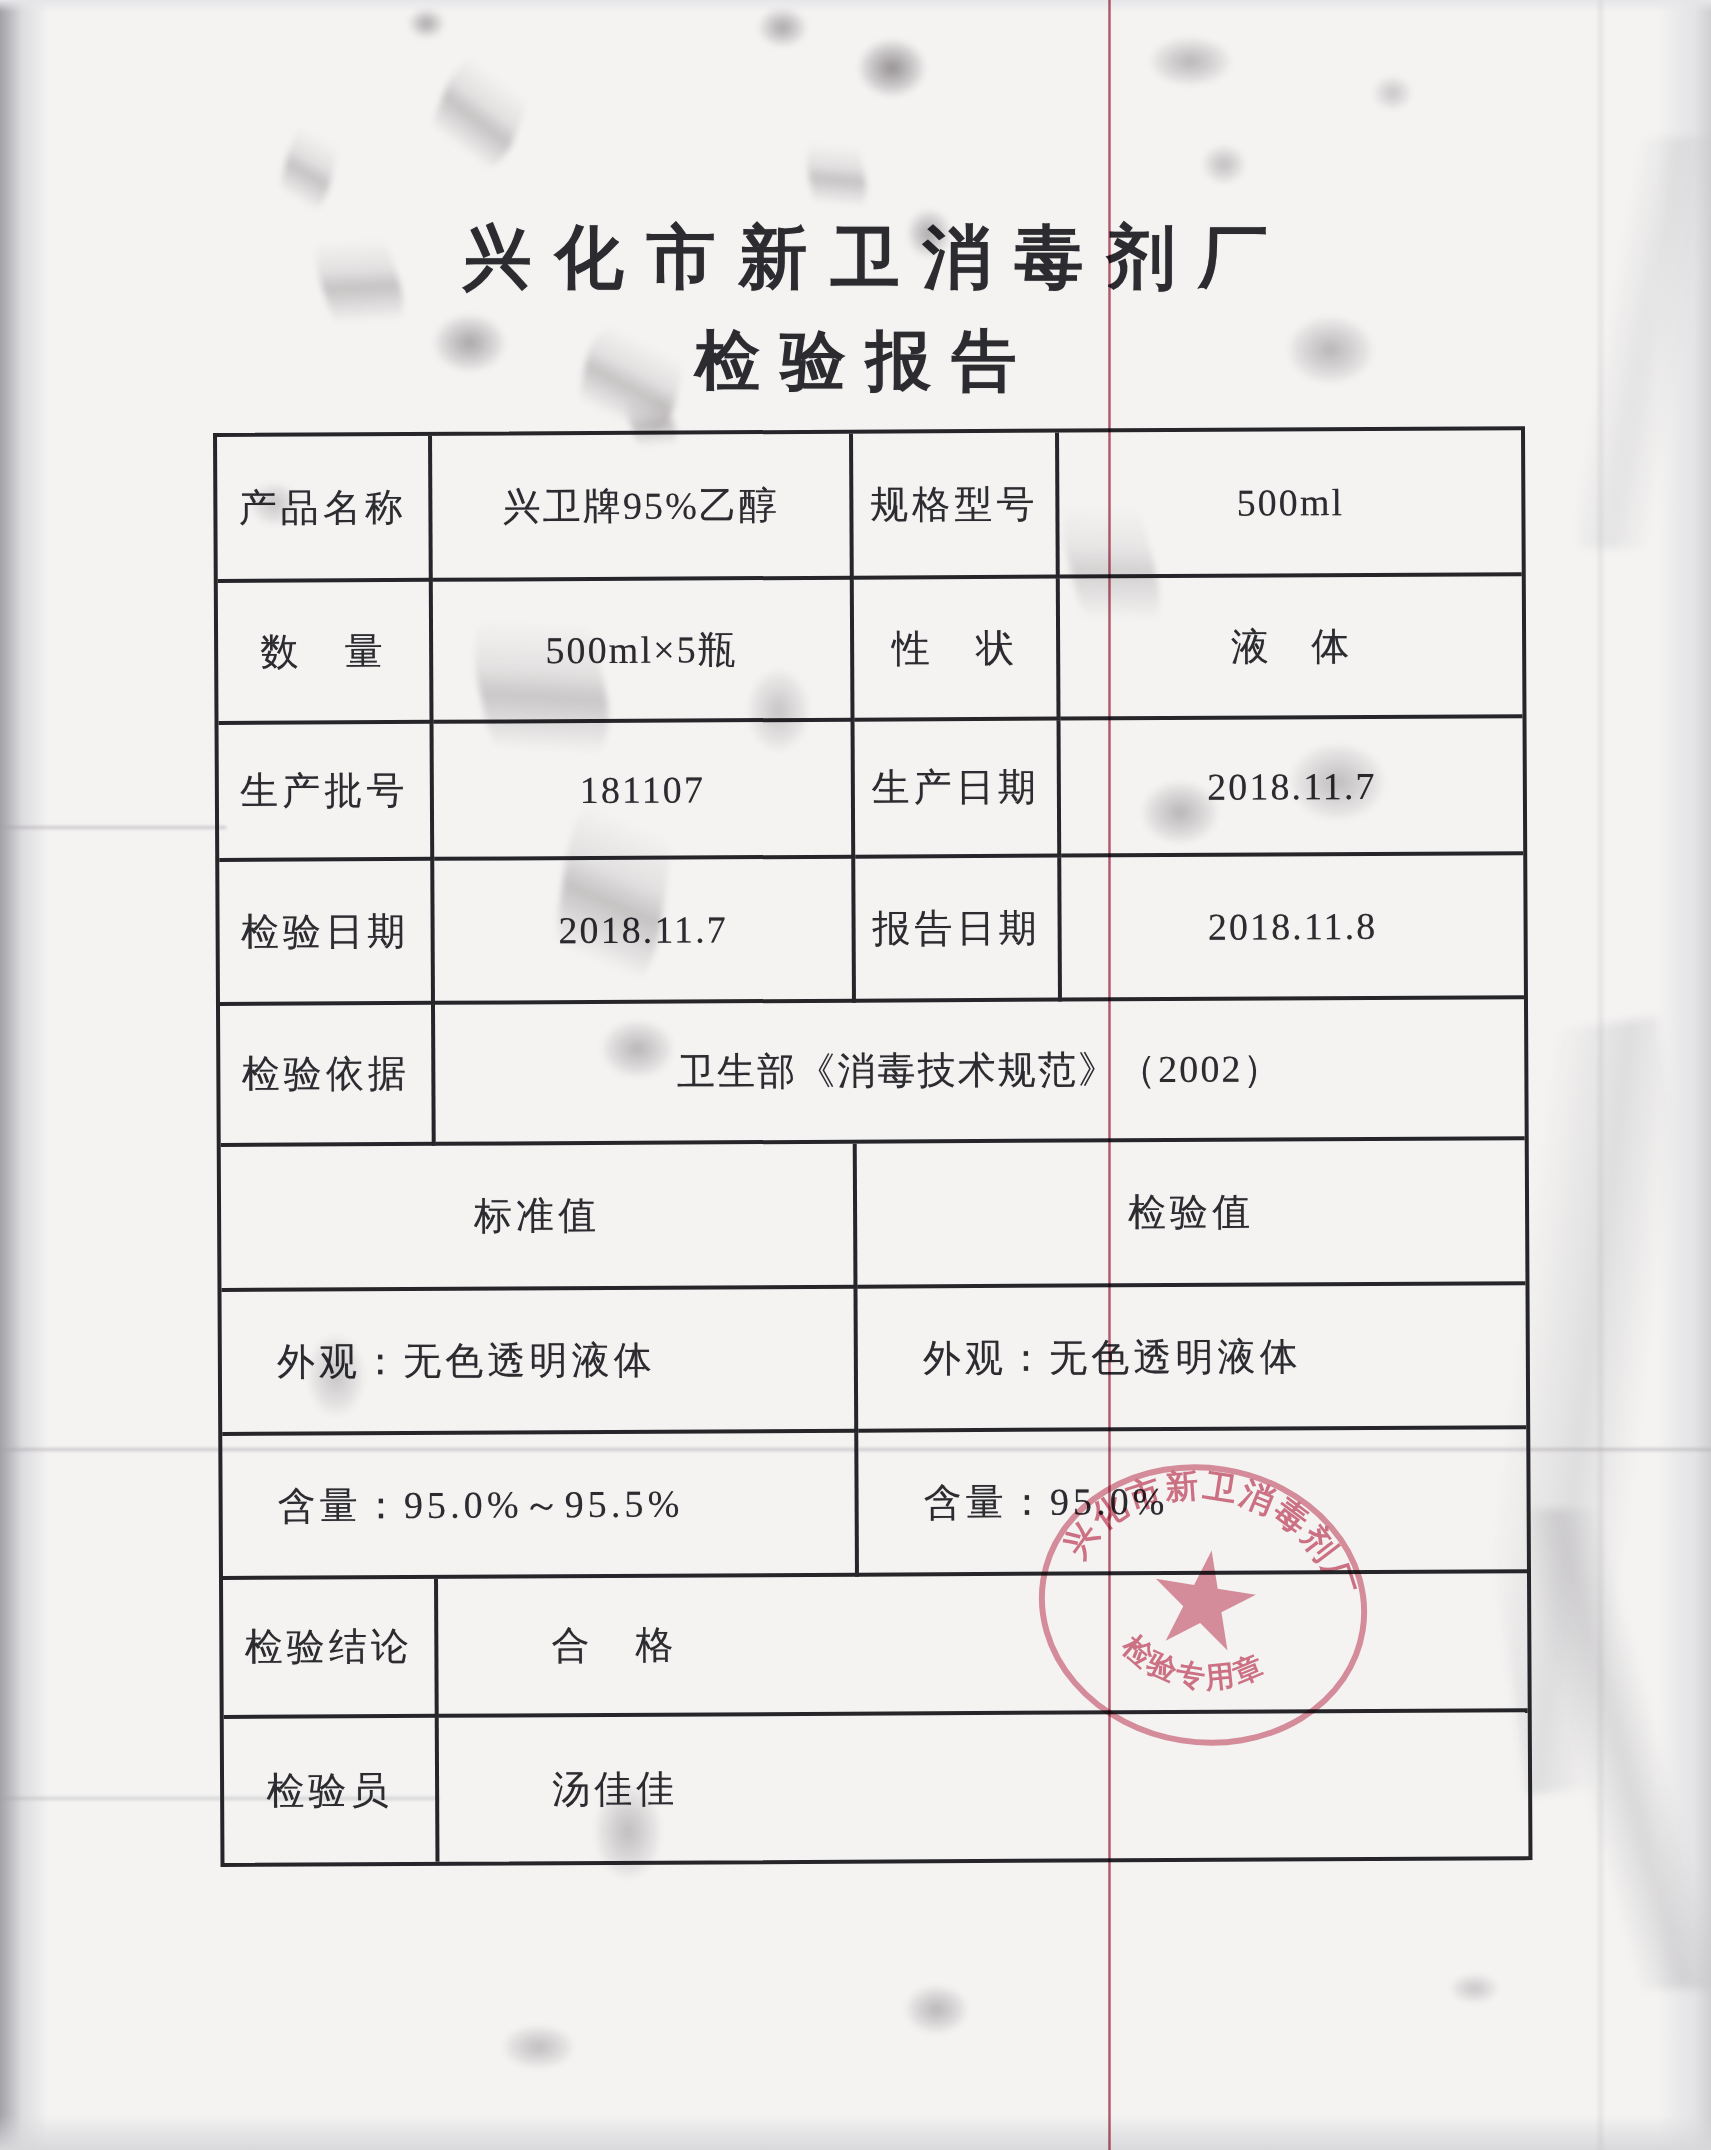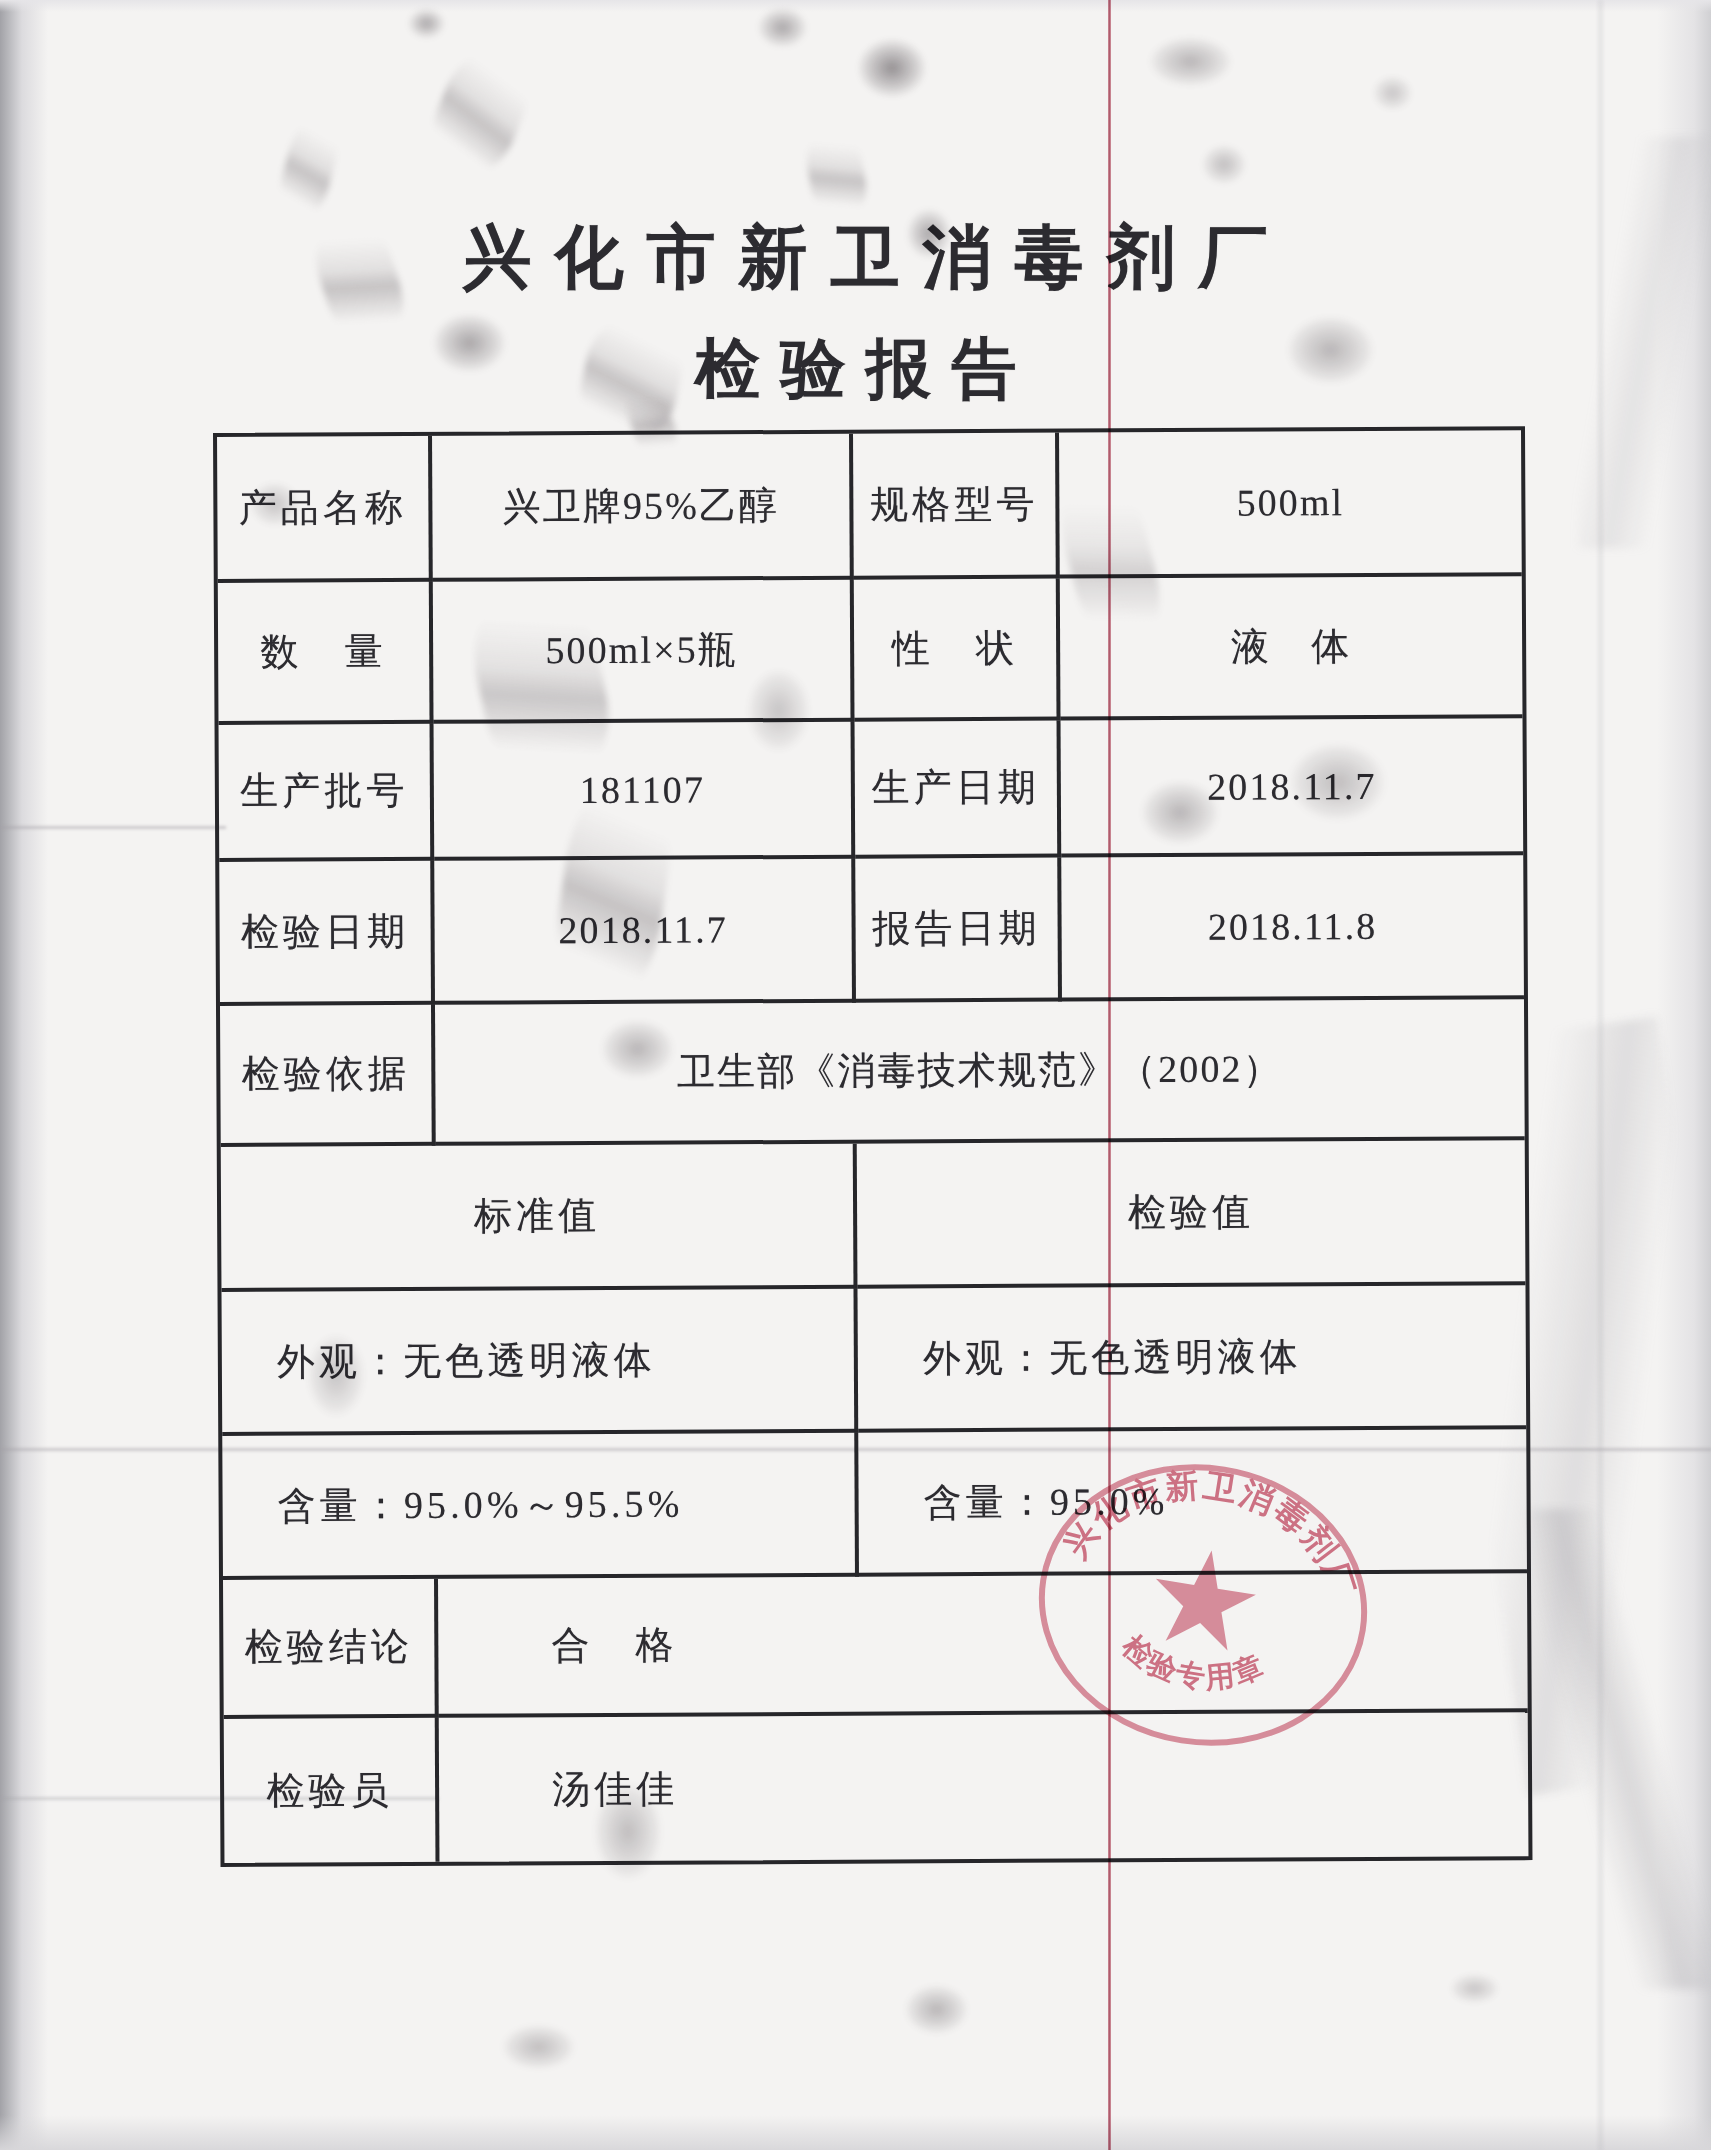--- a/index.html
+++ b/index.html
@@ -24,21 +24,21 @@
   
   .crease{position:absolute;pointer-events:none;filter:blur(1.4px);}
   .wrinkle{position:absolute;pointer-events:none;filter:blur(4.1px);}
   
   .fold-line{position:absolute;left:1108px;top:0;width:2.7px;height:2151px;
     background:linear-gradient(90deg,rgba(216,140,155,.85),#b25a6e 45%,rgba(216,140,155,.85));
     mix-blend-mode:multiply;z-index:5;pointer-events:none;}
   .title{position:absolute;top:224px;left:0;right:0;text-align:center;
     font-size:69px;font-weight:700;letter-spacing:23px;line-height:1;
     transform:translateX(20.6px);text-shadow:0 0 0.7px rgba(40,40,45,.5);}
-  .subtitle{position:absolute;top:337px;left:0;right:0;text-align:center;
+  .subtitle{position:absolute;top:329px;left:0;right:0;text-align:center;
     font-size:65px;font-weight:700;letter-spacing:20.6px;line-height:1;
     text-shadow:0 0 0.7px rgba(40,40,45,.5);margin-left:20px;}
   
   .tbl{
     position:absolute;left:213px;top:433px;z-index:2;
     display:grid;
     grid-template-columns:215px 421px 206px 462px;
     grid-template-rows:146px 142px 137px 144px 141px 145px 144px 144px 139px 144px;
     border:4.8px solid #26262a;
     transform:rotate(-0.3deg);transform-origin:top left;

